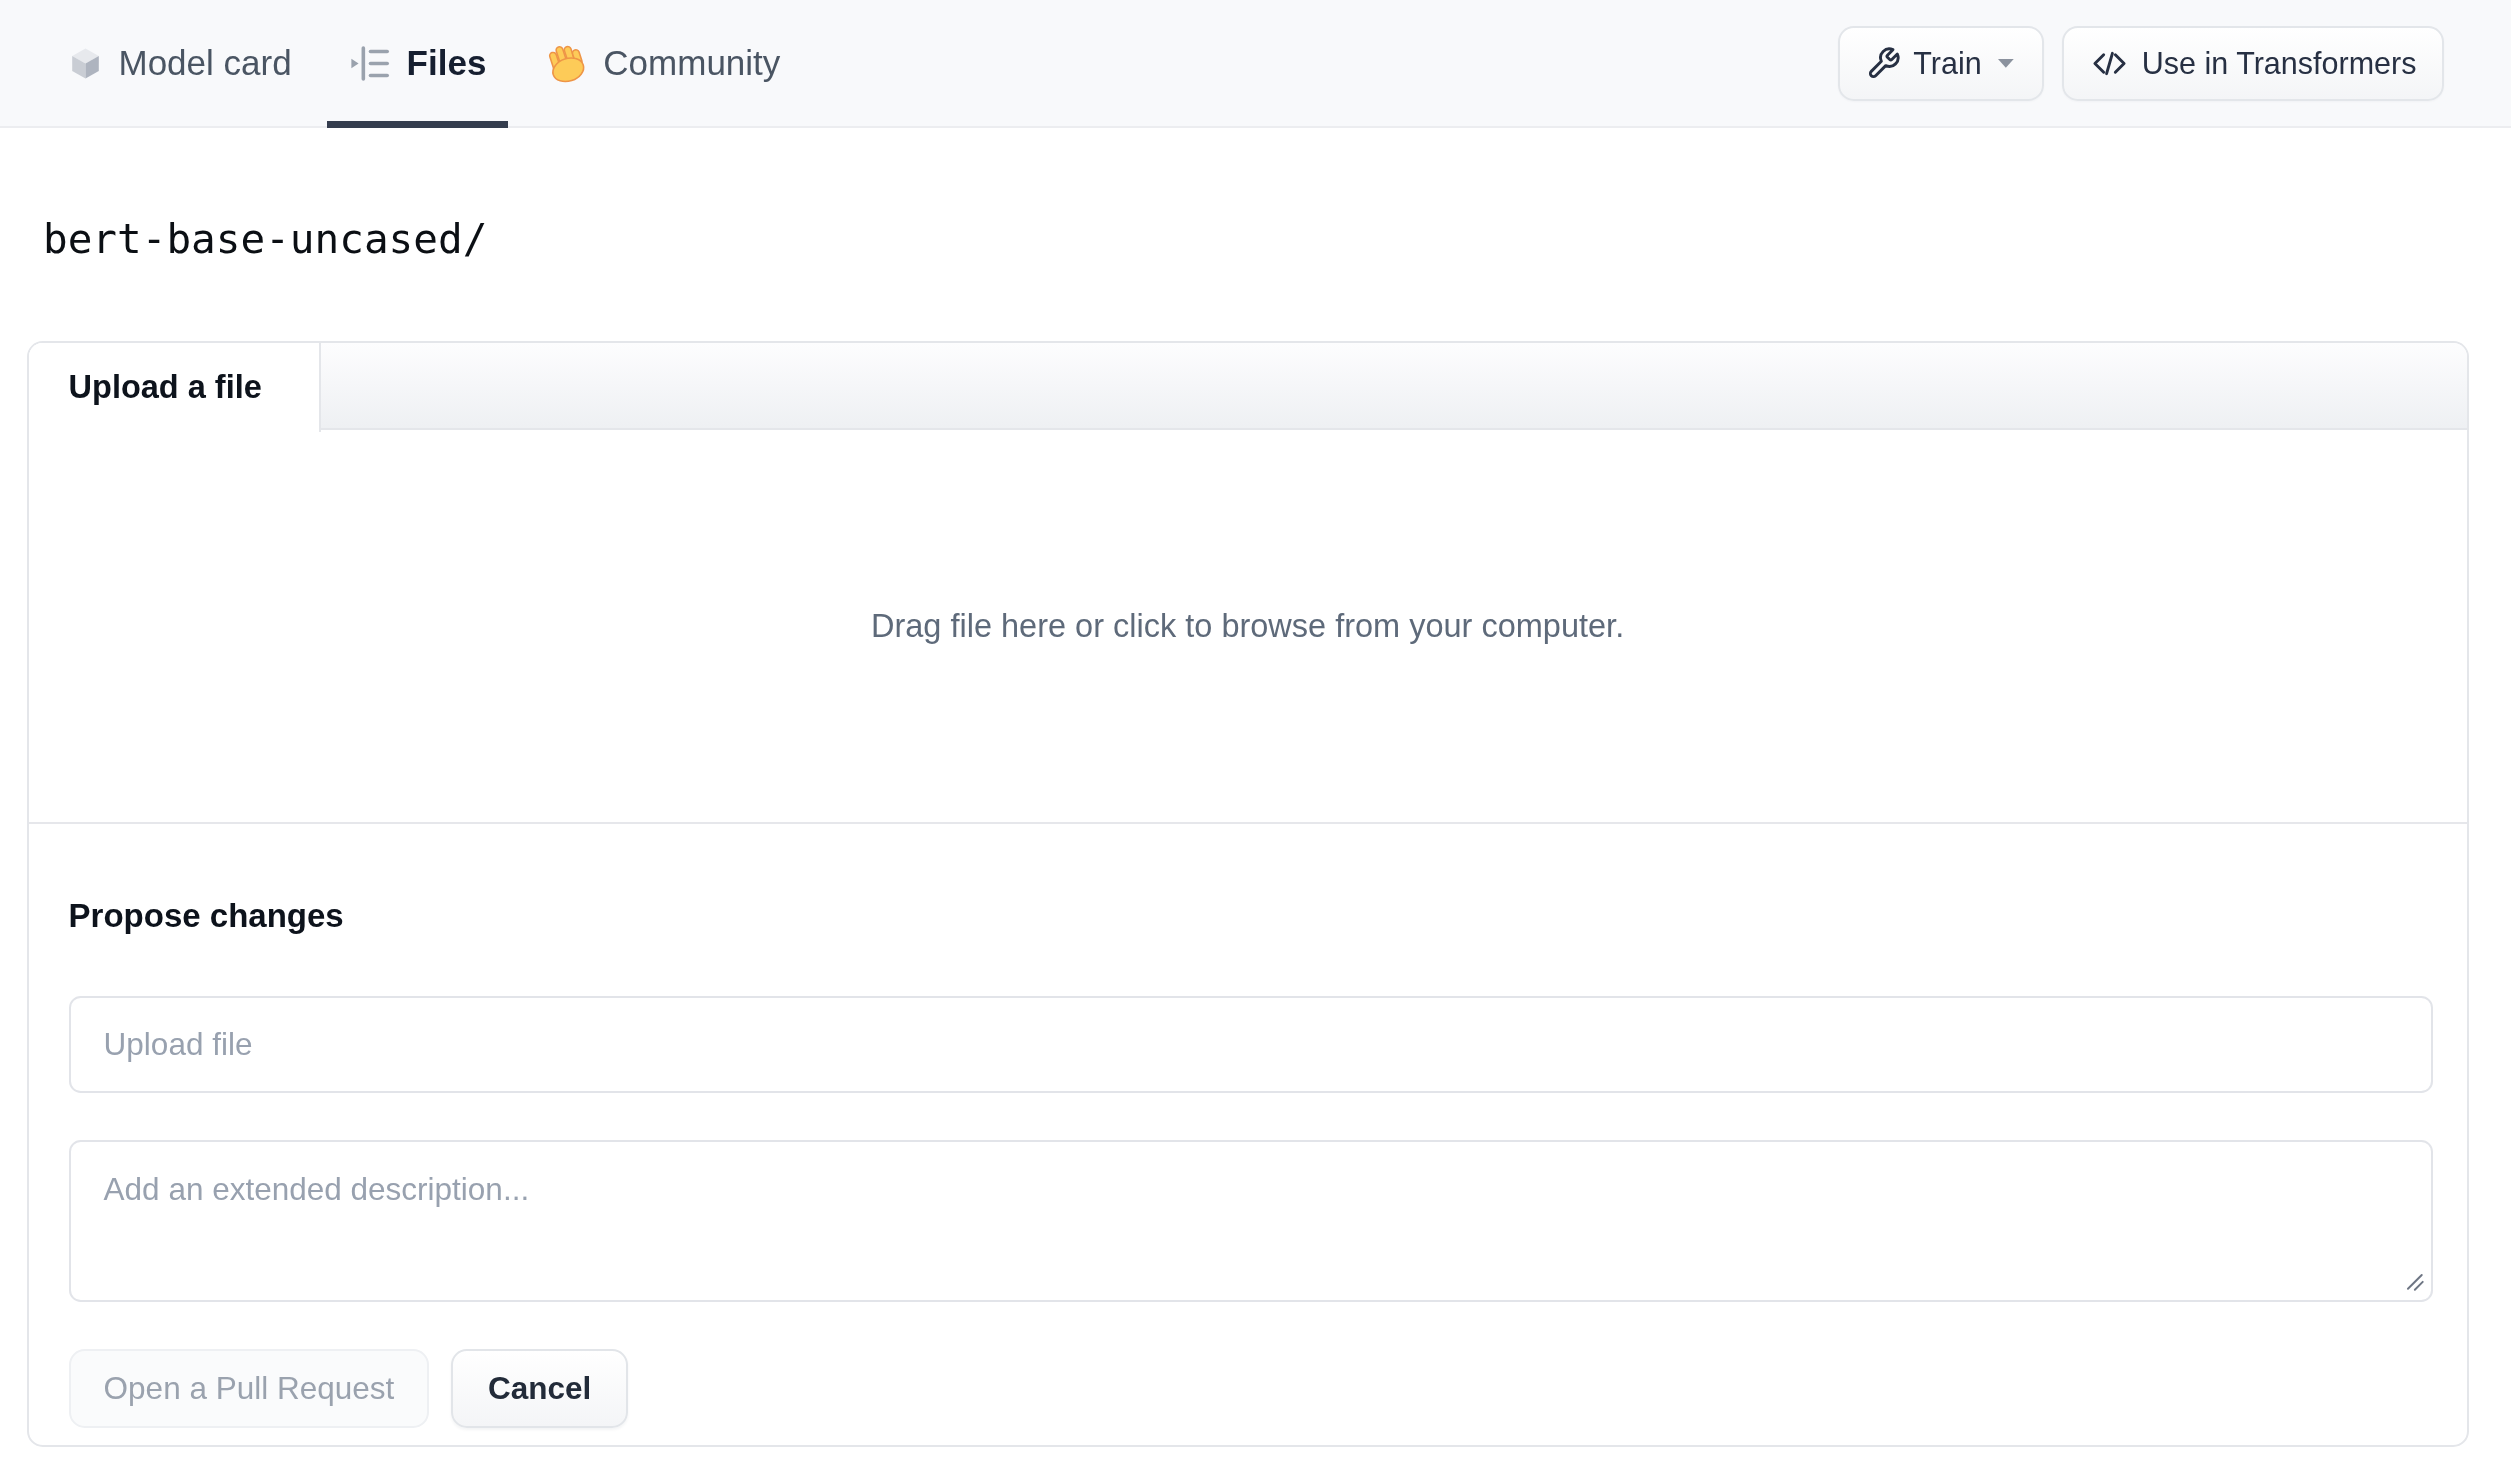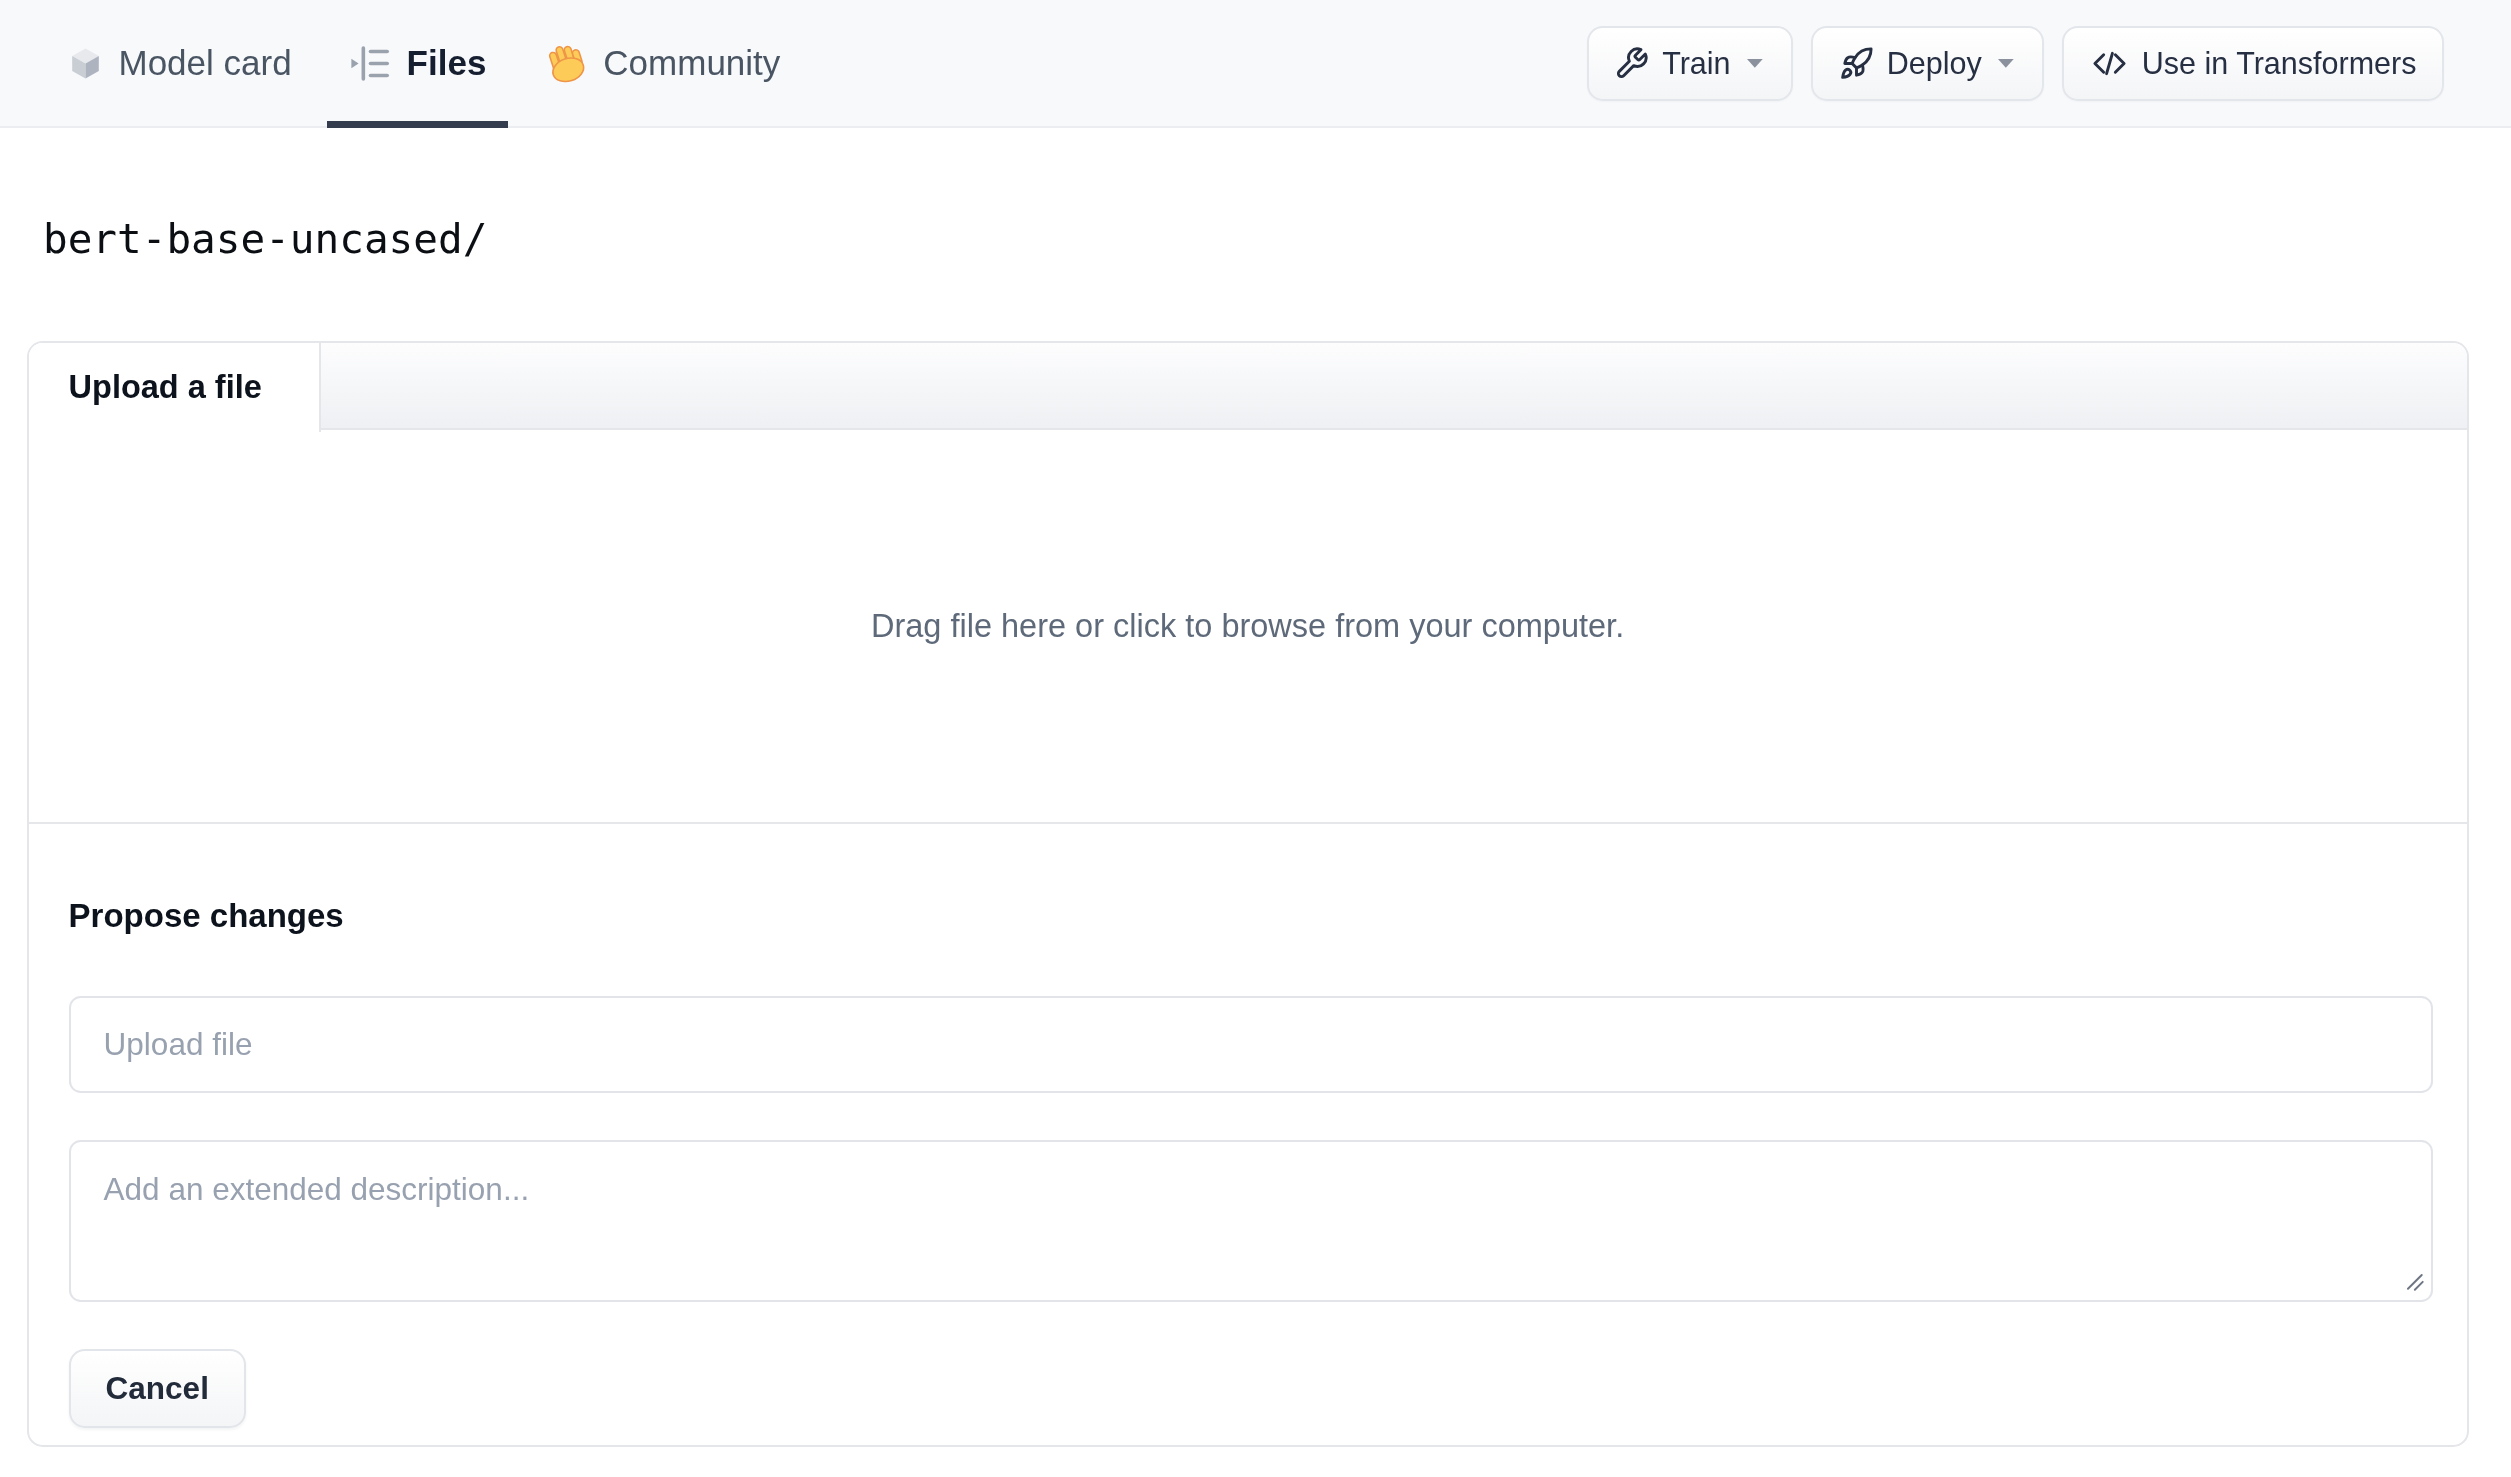--- a/index.html
+++ b/index.html
@@ -161,36 +161,20 @@
           </svg>
         </span>
         <span>Train</span>
         <span class="caret">
           <svg width="19.7" height="12.8" viewBox="0 0 20 13">
               <polygon points="2,2 18,2 10,11" fill="#8b929e"></polygon>
             </svg>
         </span>
       </button>
 
-      <button class="btn">
-        <span>
-          <svg width="35" height="35" viewBox="0 0 24 24" fill="none" stroke="#273043" stroke-width="2" stroke-linecap="round" stroke-linejoin="round">
-            <path d="M4.5 16.5c-1.5 1.26-2 5-2 5s3.74-.5 5-2c.71-.84.7-2.13-.09-2.91a2.18 2.18 0 0 0-2.91-.09z"></path>
-            <path d="M12 15l-3-3a22 22 0 0 1 2-3.95A12.88 12.88 0 0 1 22 2c0 2.72-.78 7.5-6 11a22.35 22.35 0 0 1-4 2z"></path>
-            <path d="M9 12H4s.55-3.03 2-4c1.62-1.08 5 0 5 0"></path>
-            <path d="M12 15v5s3.03-.55 4-2c1.08-1.62 0-5 0-5"></path>
-          </svg>
-        </span>
-        <span>Deploy</span>
-        <span class="caret">
-          <svg width="19.7" height="12.8" viewBox="0 0 20 13">
-              <polygon points="2,2 18,2 10,11" fill="#8b929e"></polygon>
-            </svg>
-        </span>
-      </button>
 
       <button class="btn">
         <span>
           <svg width="39" height="35" viewBox="0 0 26 24" fill="none" stroke="#273043" stroke-width="2" stroke-linecap="round" stroke-linejoin="round">
             <polyline points="17 18 23 12 17 6"></polyline>
             <polyline points="9 6 3 12 9 18"></polyline>
             <line x1="15" y1="5" x2="11" y2="19"></line>
           </svg>
         </span>
         <span>Use in Transformers</span>
@@ -221,19 +205,20 @@
         <textarea class="desc-input" placeholder="Add an extended description..." style=""></textarea>
         <span class="resize-handle">
           <svg width="19.7" height="19.7" viewBox="0 0 20 20" stroke="#6e7684" stroke-width="2" stroke-linecap="round">
             <line x1="3" y1="17" x2="17" y2="3"></line>
             <line x1="10" y1="18" x2="18" y2="10"></line>
           </svg>
         </span>
       </div>
 
       <div class="btnrow">
+        <button class="btn-pr">Open a Pull Request</button>
         <button class="btn-cancel">Cancel</button>
       </div>
     </div>
   </section>
 
 </div>
 
 
 </body></html>

